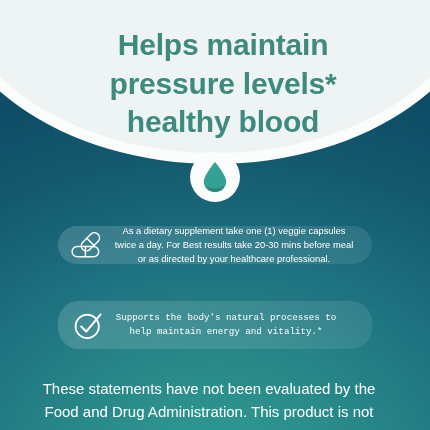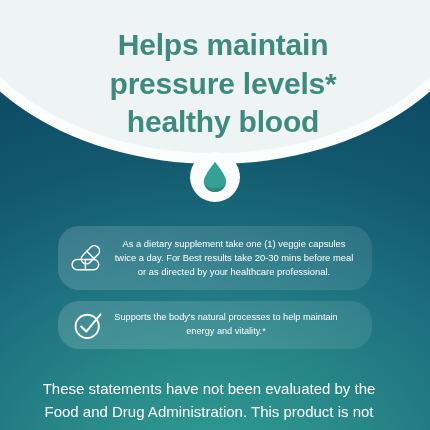--- a/index.html
+++ b/index.html
@@ -70,42 +70,42 @@
   .card {
     position: absolute;
     left: 58px;
     width: 314px;
     border-radius: 21px;
     background: linear-gradient(100deg, rgba(255,255,255,0.155) 0%, rgba(255,255,255,0.115) 60%, rgba(255,255,255,0.085) 100%);
     display: flex;
     align-items: center;
     box-sizing: border-box;
   }
-  .card-1 { top: 226px; height: 64px; padding: 0 13px 0 9px; }
+  .card-1 { top: 226px; height: 38px; padding: 0 13px 0 9px; }
   .card-2 { top: 301px; height: 48px; padding: 0 13px 0 9px; }
 
   .card-icon {
     flex: 0 0 auto;
     width: 42px;
     height: 42px;
     display: flex;
     align-items: center;
     justify-content: center;
   }
   .card-icon svg { display: block; }
 
   .card-text {
     flex: 1 1 auto;
     color: #ffffff;
     font-size: 9.4px;
     line-height: 1.52;
     text-align: center;
     padding: 0 2px;
   }
-  .card-2 .card-text { font-size: 9.2px; padding-right: 18px; }
+  .card-2 .card-text { font-size: 9.2px; padding-right: 18px; font-family: Liberation Mono, monospace; }
 
   
   .footer {
     position: absolute;
     left: 36px;
     top: 377px;
     width: 346px;
     text-align: center;
     color: #ffffff;
     font-size: 15px;

